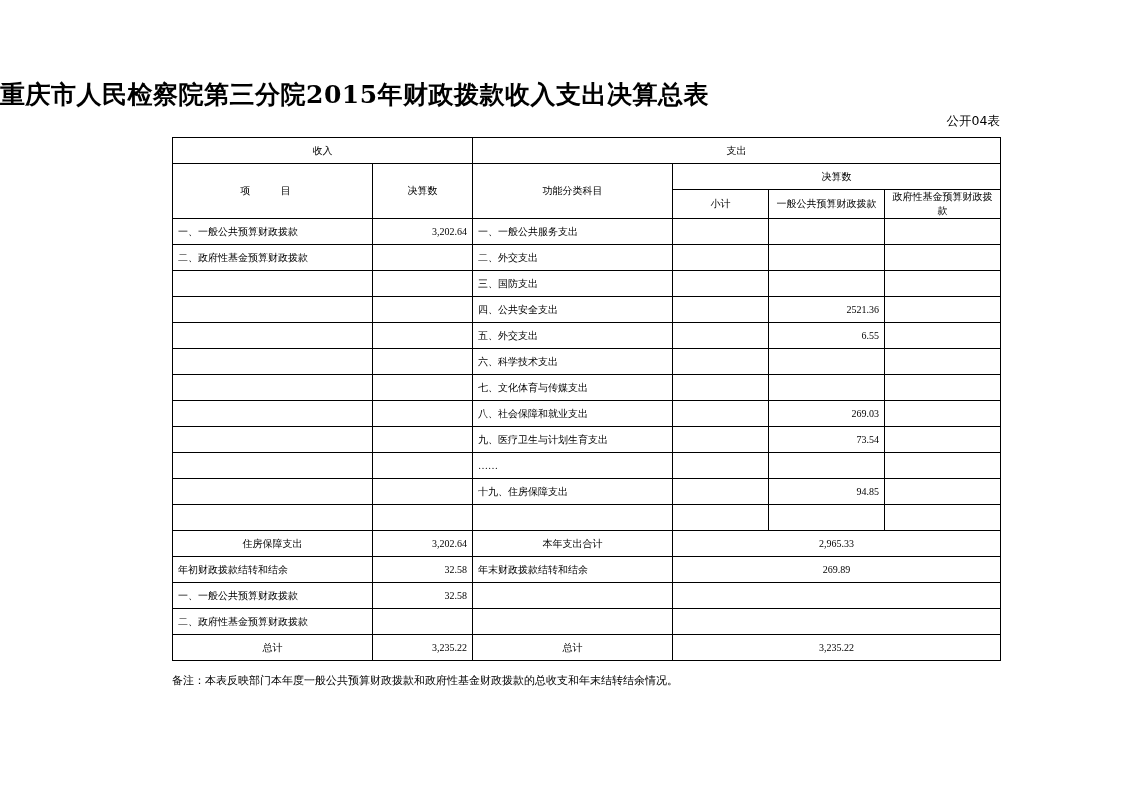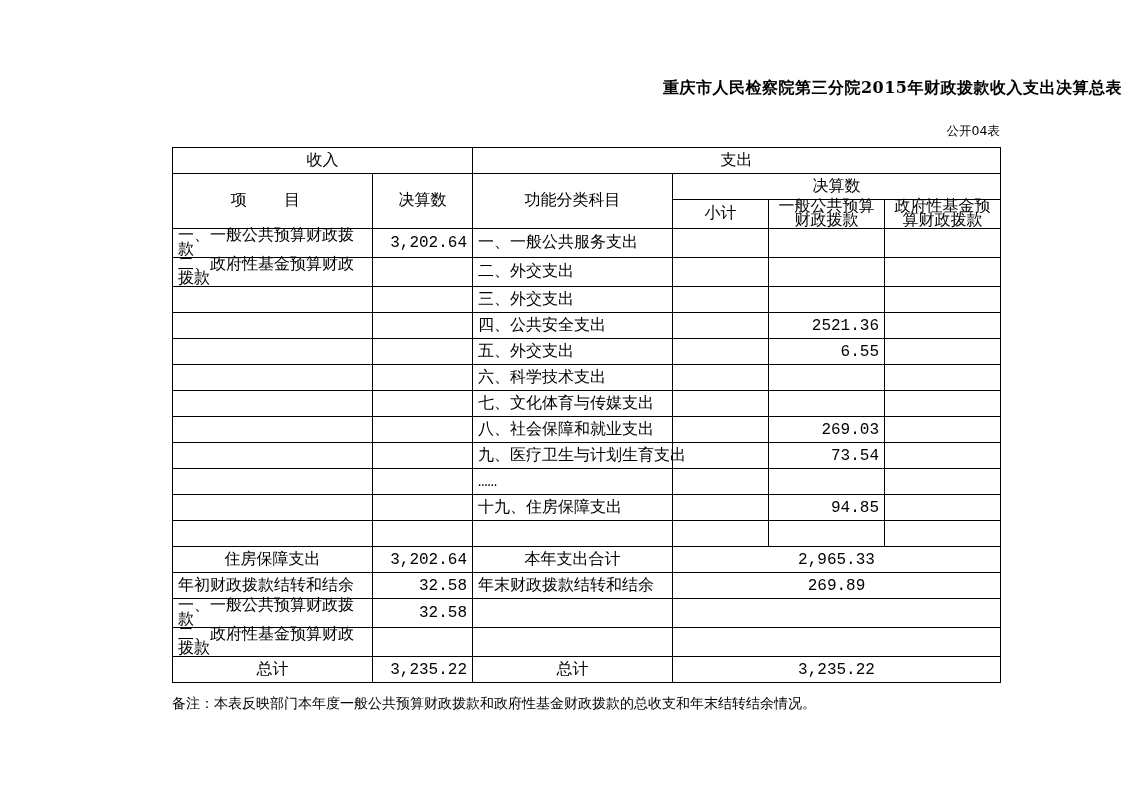--- a/index.html
+++ b/index.html
@@ -14,46 +14,46 @@
     color: #000000;
     overflow: hidden;
   }
   .page {
     position: relative;
     width: 1122px;
     height: 793px;
     box-sizing: border-box;
   }
   .title {
-    text-align: right;
+    text-align: left;
     font-family: "DejaVu Serif", "Liberation Serif", serif;
     font-weight: bold;
-    font-size: 16px;
+    font-size: 25px;
     letter-spacing: 0.5px;
     margin-top: 78px;
   }
   .meta {
     text-align: right;
     font-size: 12.5px;
     font-family: "DejaVu Sans", sans-serif;
     padding-right: 122px;
     line-height: 16px;
-    margin-top: 24px;
+    margin-top: 2px;
   }
   .table-wrap {
     margin-top: 8px;
     padding-left: 172px;
     padding-right: 122px;
   }
   table.fin {
     border-collapse: collapse;
     width: 828px;
     table-layout: fixed;
-    font-size: 16px;
-    font-family: Liberation Mono, monospace;
+    font-size: 10px;
+    font-family: Liberation Serif, serif;
   }
   table.fin td, table.fin th {
     border: 1px solid #000000;
     padding: 0 5px;
     height: 25px;
     vertical-align: middle;
     font-weight: normal;
     line-height: 14px;
   }
   .c { text-align: center; }
@@ -61,21 +61,21 @@
   .r { text-align: right; margin-top: 44px; }
   .tall { height: 40px; }
   .hdr-group { height: 24px; }
   .spaced {
     letter-spacing: 14px;
     padding-left: 14px;
   }
   .note {
     margin-top: 12px;
     padding-left: 172px;
-    font-size: 14px;
+    font-size: 11px;
     font-family: "DejaVu Sans", sans-serif;
   }
   .nowrap { white-space: nowrap; }
 </style>
 </head>
 <body>
 
 <div class="page">
 
   <div class="title">重庆市人民检察院第三分院2015年财政拨款收入支出决算总表</div>
@@ -123,21 +123,21 @@
           <td class="l">二、政府性基金预算财政拨款</td>
           <td class="r"></td>
           <td class="l">二、外交支出</td>
           <td class="r"></td>
           <td class="r"></td>
           <td class="r"></td>
         </tr>
         <tr>
           <td class="l"></td>
           <td class="r"></td>
-          <td class="l">三、外交支出</td>
+          <td class="l">三、国防支出</td>
           <td class="r"></td>
           <td class="r"></td>
           <td class="r"></td>
         </tr>
         <tr>
           <td class="l"></td>
           <td class="r"></td>
           <td class="l">四、公共安全支出</td>
           <td class="r"></td>
           <td class="r">2521.36</td>

